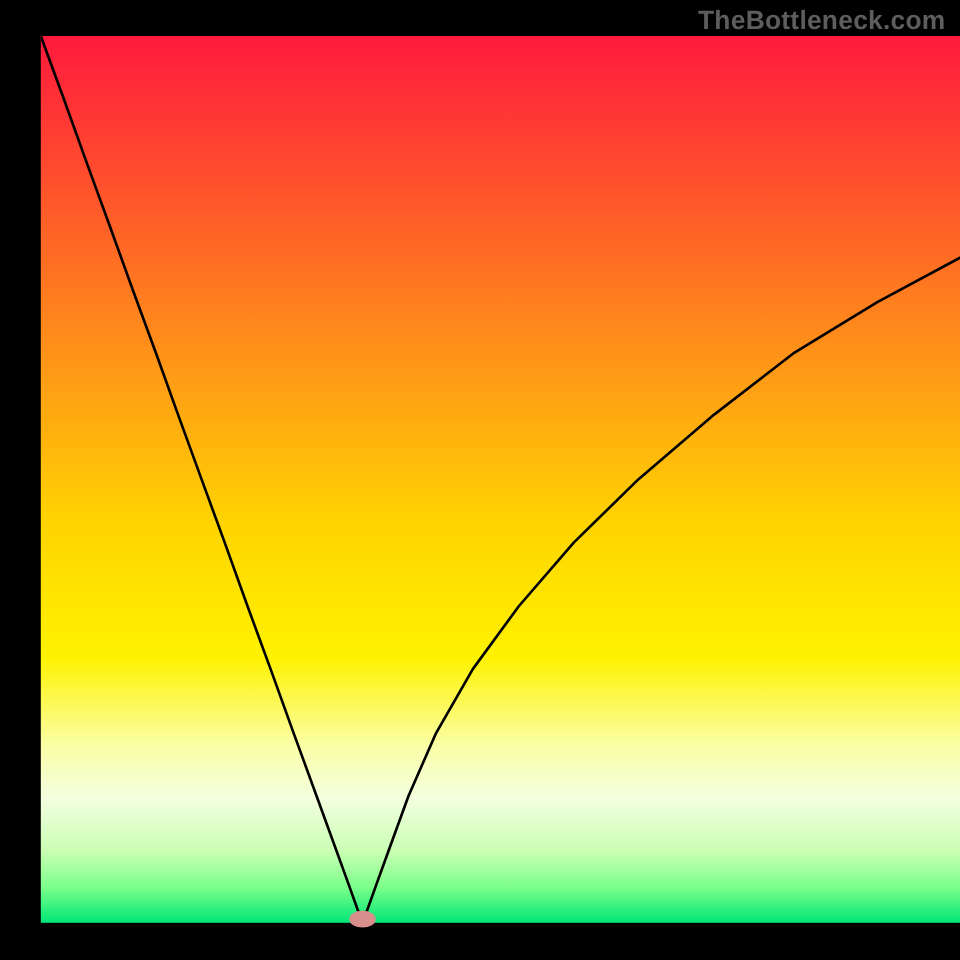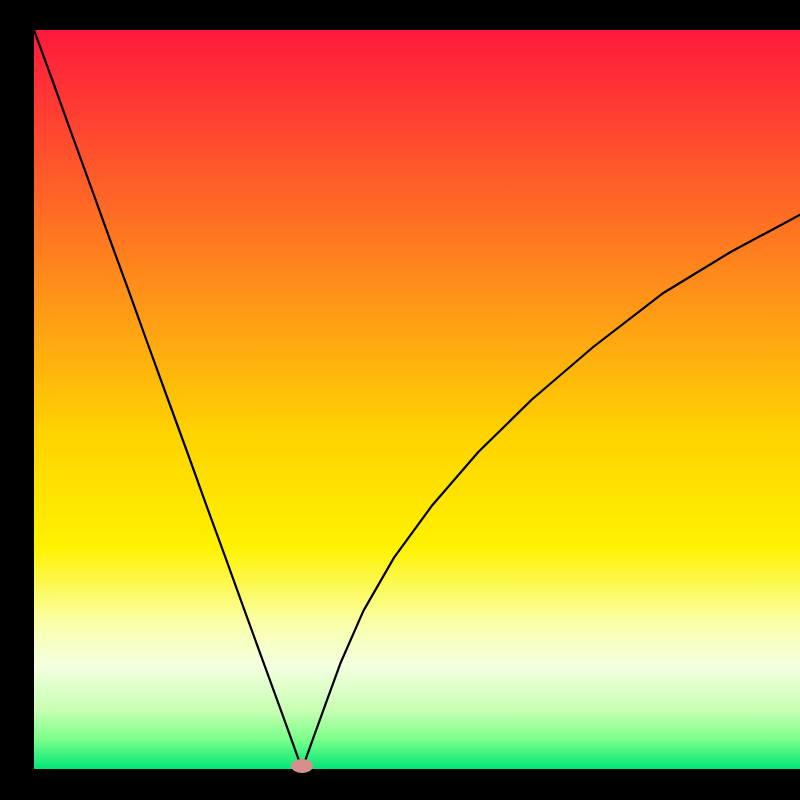--- a/index.html
+++ b/index.html
@@ -58,13 +58,14 @@
 
     <rect id="plot-bg" fill="url(#bg-grad)" x="34" y="30" width="766" height="739"></rect>
 
     <g clip-path="url(#plot-clip)">
       <path id="curve-path" fill="none" stroke="#000000" stroke-width="2.2" stroke-linejoin="round" stroke-linecap="round" d="M34.0 30.0 L53.2 82.5 L72.3 135.7 L91.4 188.1 L110.6 241.4 L129.8 293.8 L148.9 347.0 L168.0 399.5 L187.2 452.0 L206.3 505.2 L225.5 557.6 L244.7 610.9 L263.8 663.3 L279.1 705.4 L290.6 737.2 L298.3 758.7 L302.1 769.0 L305.9 758.7 L313.6 737.2 L325.1 705.4 L340.4 663.3 L363.4 610.9 L394.0 557.6 L432.3 505.2 L478.3 452.0 L531.9 399.5 L593.2 347.0 L662.1 293.8 L731.1 251.7 L800.0 214.8"></path>
     </g>
 
     <ellipse id="vertex-marker" cx="302.1" cy="766.0" rx="11" ry="7" fill="#d98e8e"></ellipse>
   </svg>
 
+  <div class="watermark">TheBottleneck.com</div>
 </div>
 
 </body></html>

